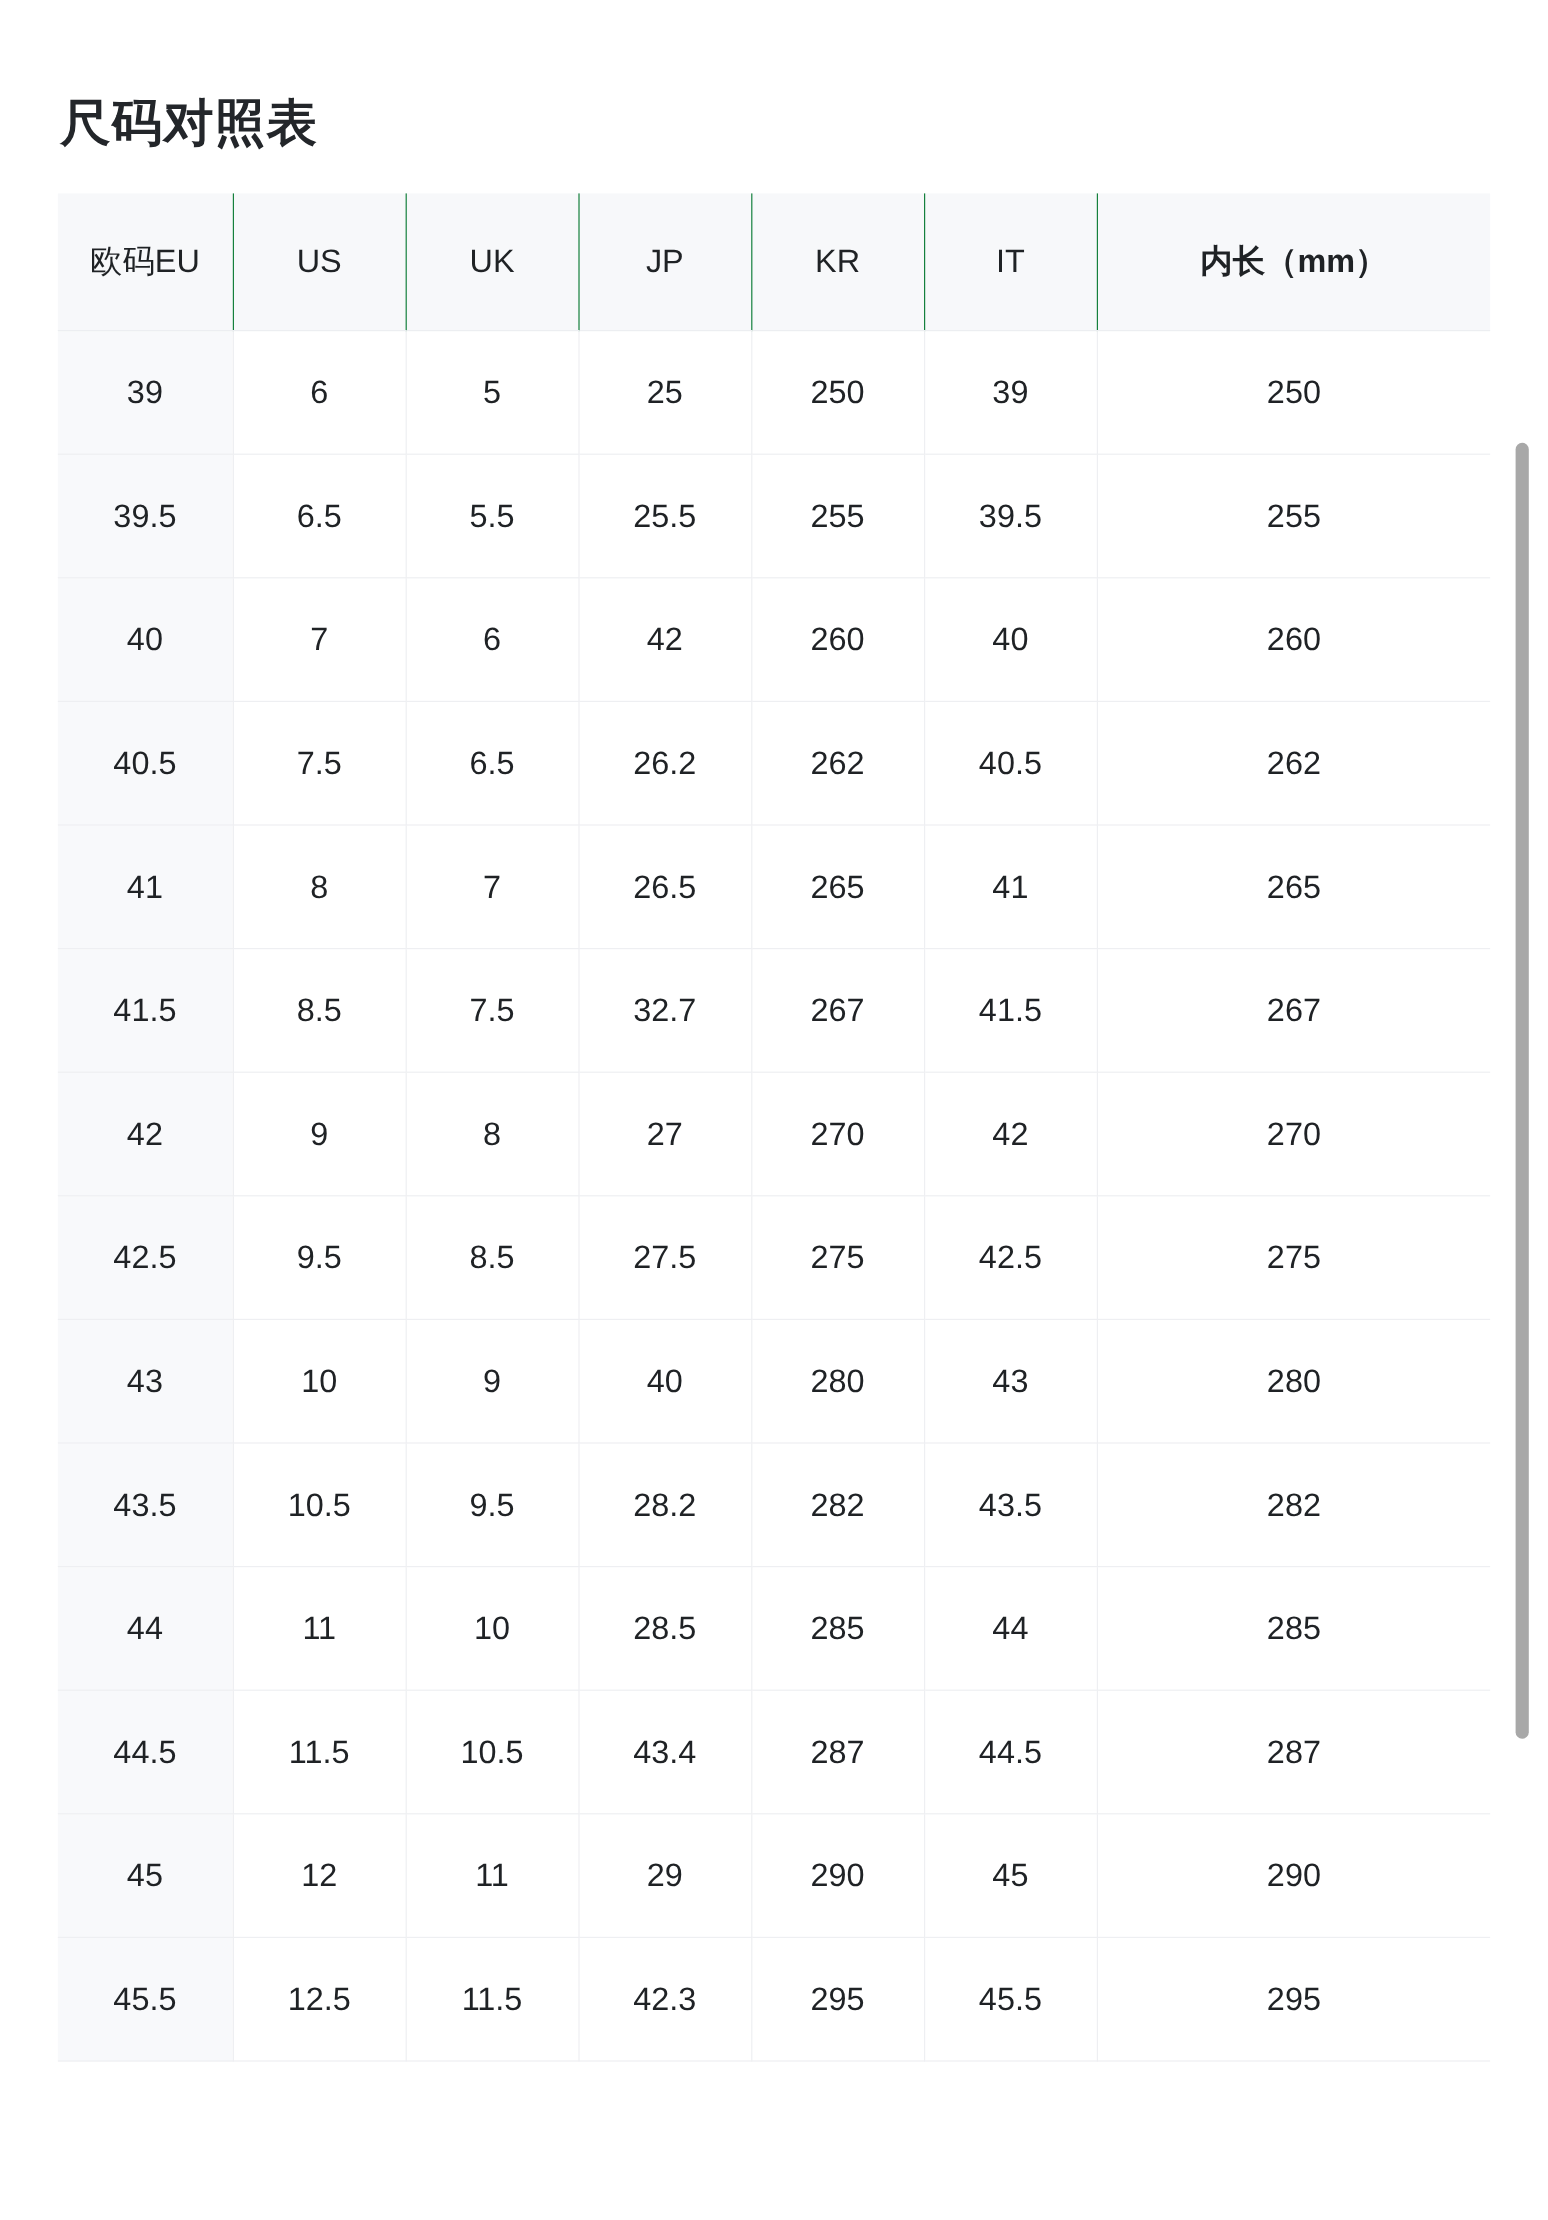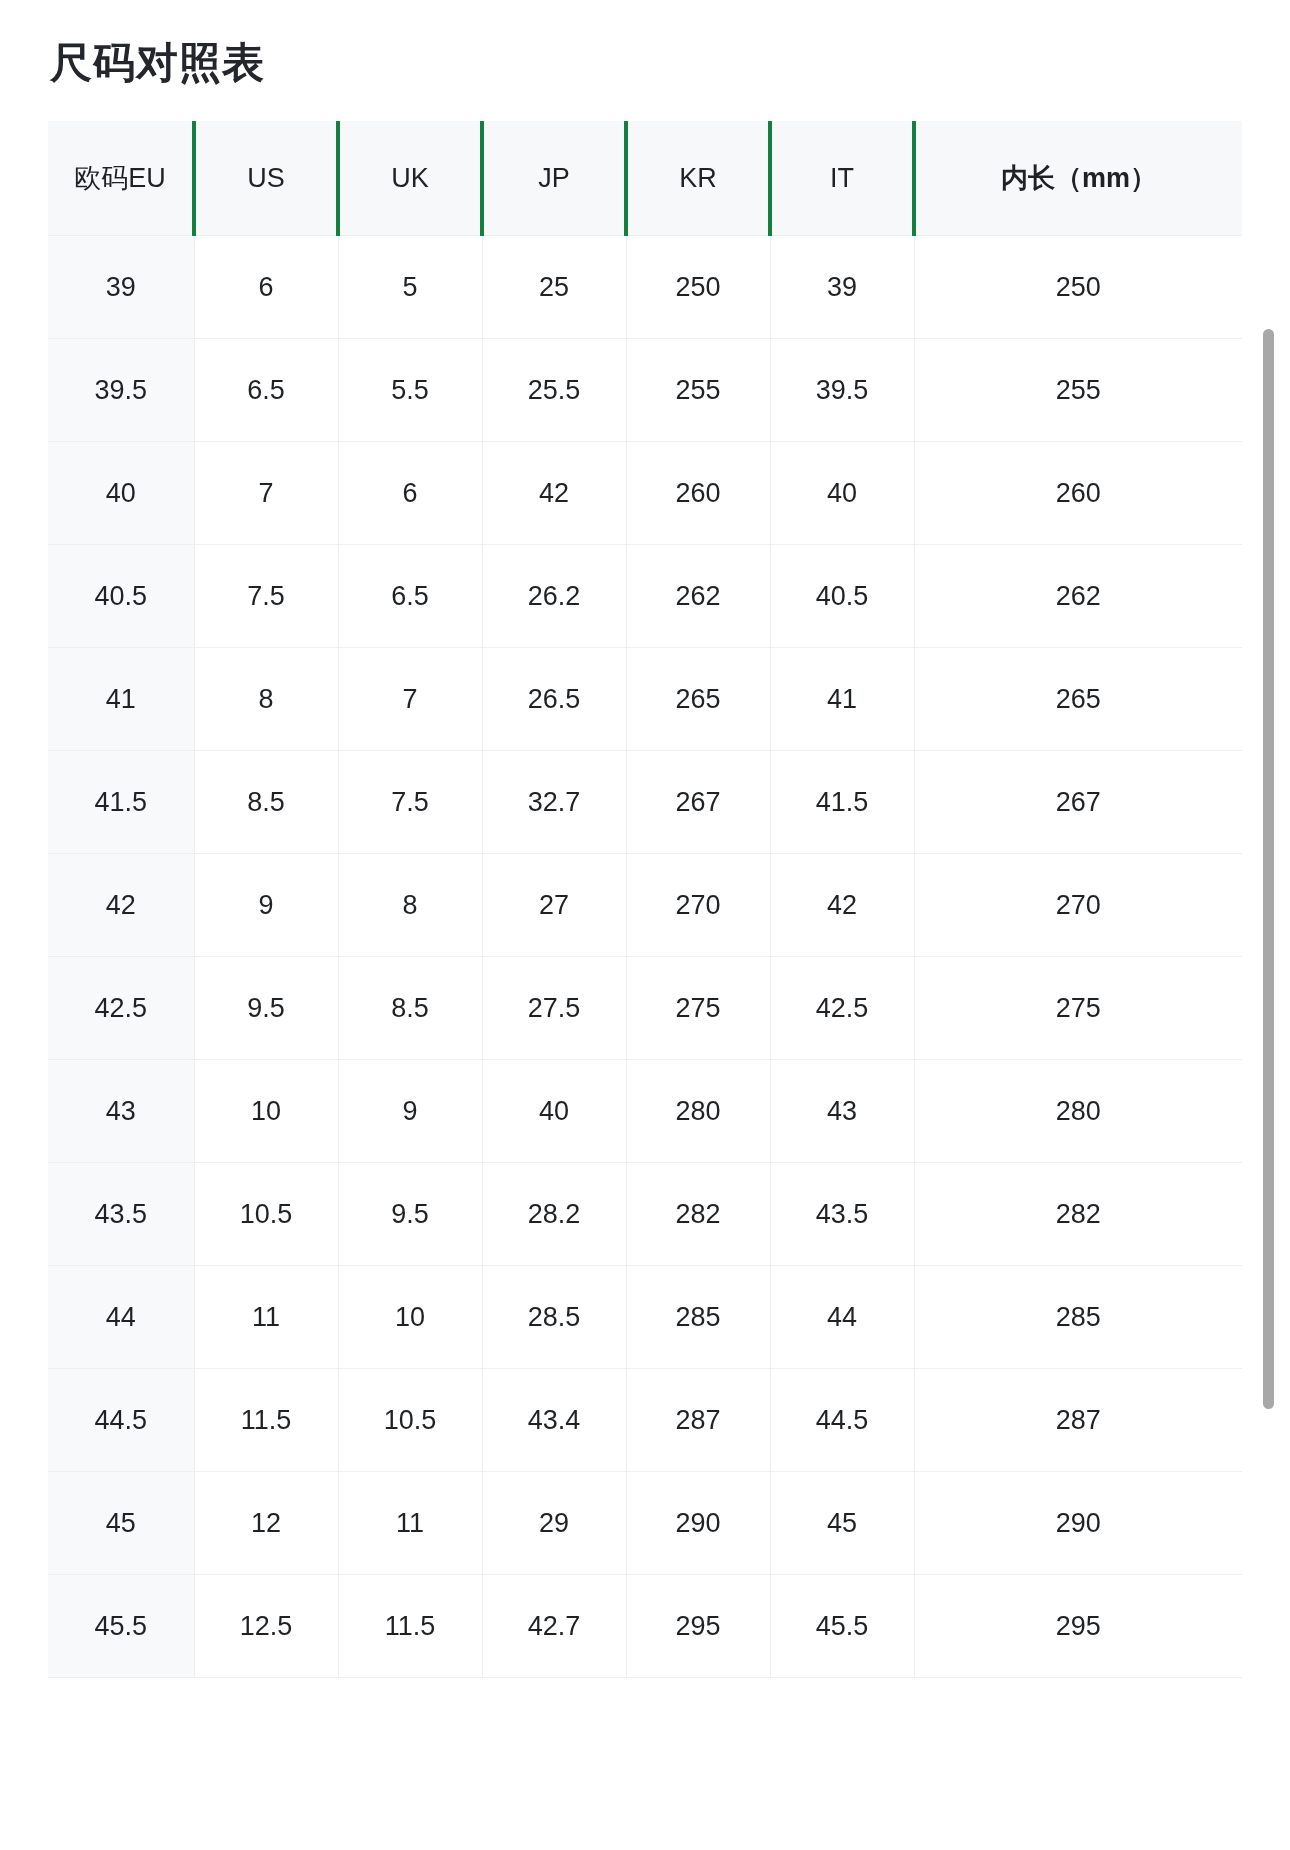--- a/index.html
+++ b/index.html
@@ -15,20 +15,21 @@
     overflow: hidden;
     position: relative;
   }
 
   .page {
     position: relative;
     width: 1290px;
     height: 1530px;
     box-sizing: border-box;
     padding: 0;
+    margin-top: 40px;
   }
 
   .page-title {
     position: absolute;
     left: 50px;
     top: 36px;
     font-size: 42px;
     font-weight: 700;
     letter-spacing: 1px;
     color: #23262a;
@@ -59,21 +60,21 @@
   table.size-table col.c6 { width: 328px; }
 
   table.size-table thead th {
     background: #f7f8fa;
     font-size: 27px;
     font-weight: 500;
     color: #1f2225;
     height: 114px;
     text-align: center;
     vertical-align: middle;
-    border-right: 4px solid #15803d;
+    border-right: 1px solid #15803d;
     border-bottom: 1px solid #eceef1;
     padding: 0;
     white-space: nowrap;
   }
   table.size-table thead th:last-child {
     border-right: none;
     font-weight: bold;
   }
 
   table.size-table tbody td {
@@ -259,21 +260,21 @@
             <td>11</td>
             <td>29</td>
             <td>290</td>
             <td>45</td>
             <td>290</td>
           </tr>
           <tr>
             <td class="first-col">45.5</td>
             <td>12.5</td>
             <td>11.5</td>
-            <td>42.7</td>
+            <td>42.3</td>
             <td>295</td>
             <td>45.5</td>
             <td>295</td>
           </tr>
         </tbody>
     </table>
   </div>
 
   <div class="scrollbar-track">
     <div class="scrollbar-thumb"></div>

